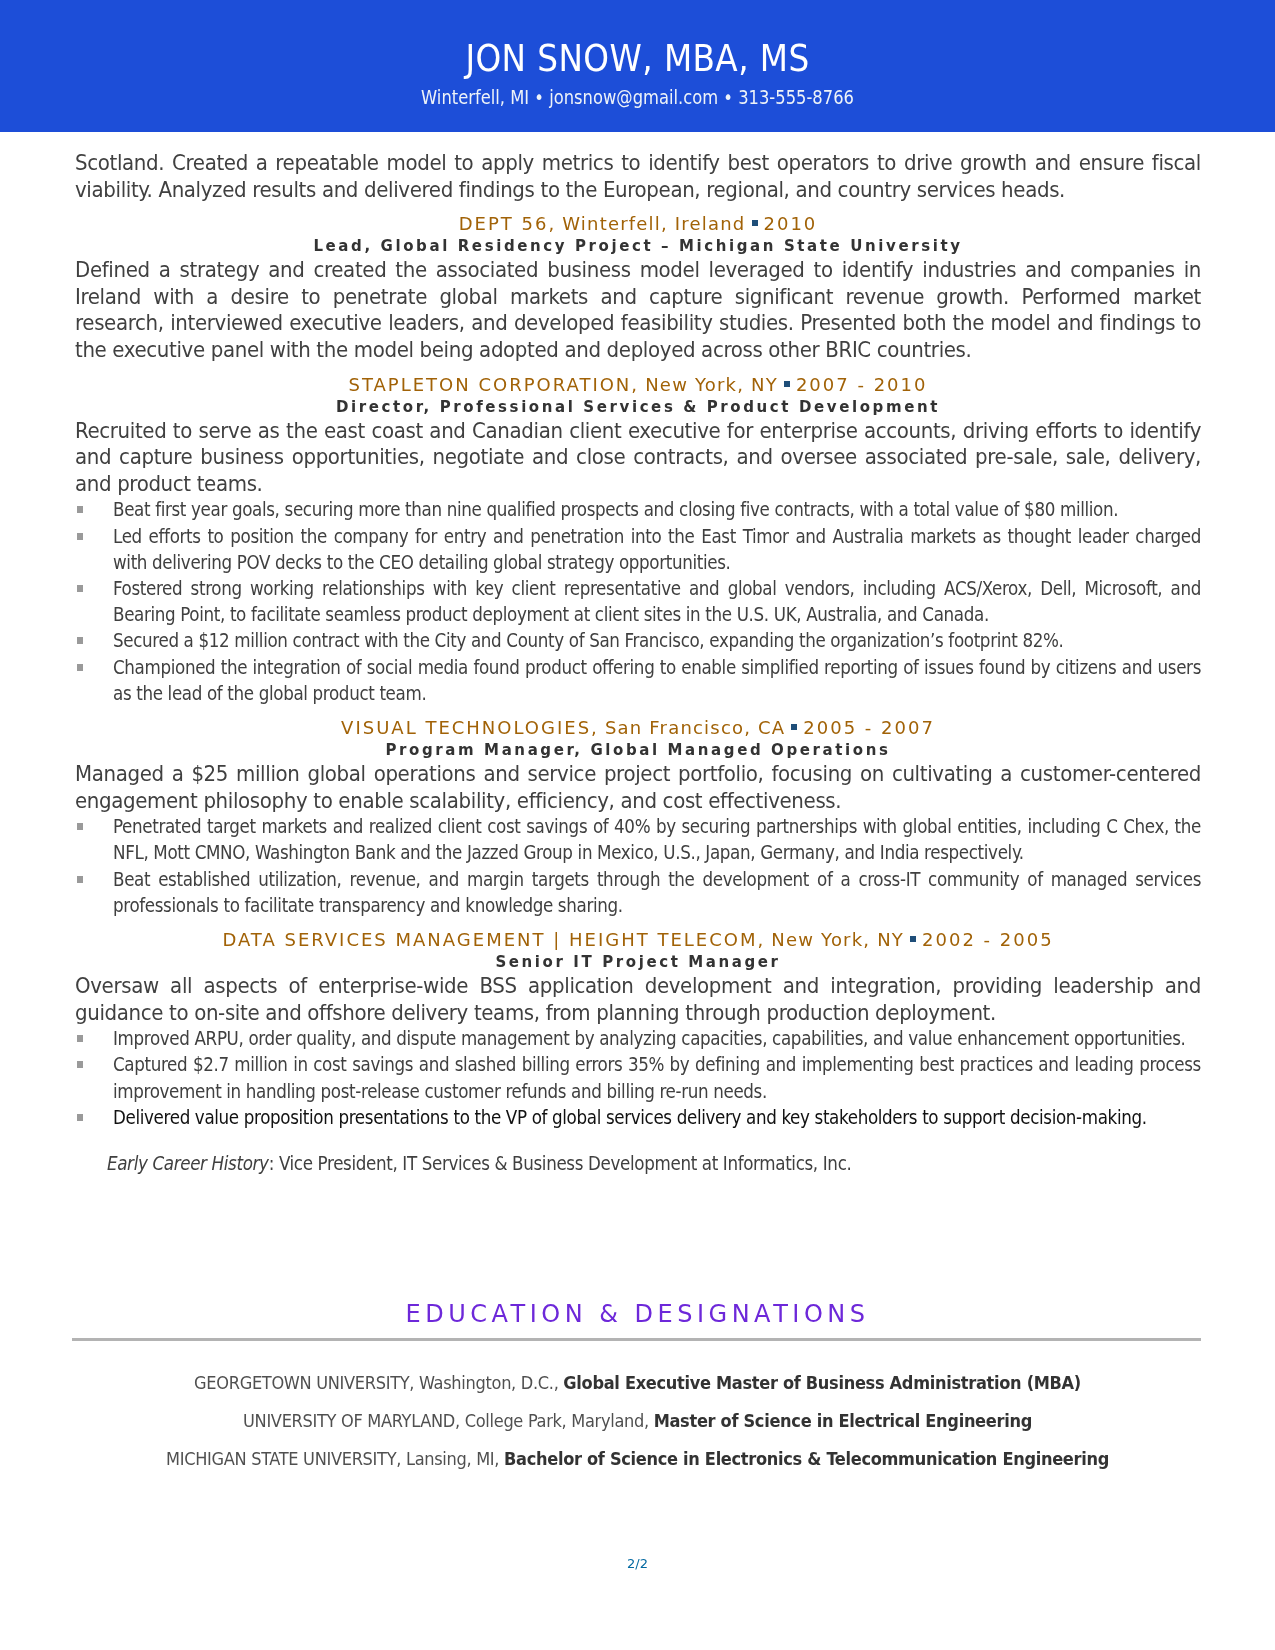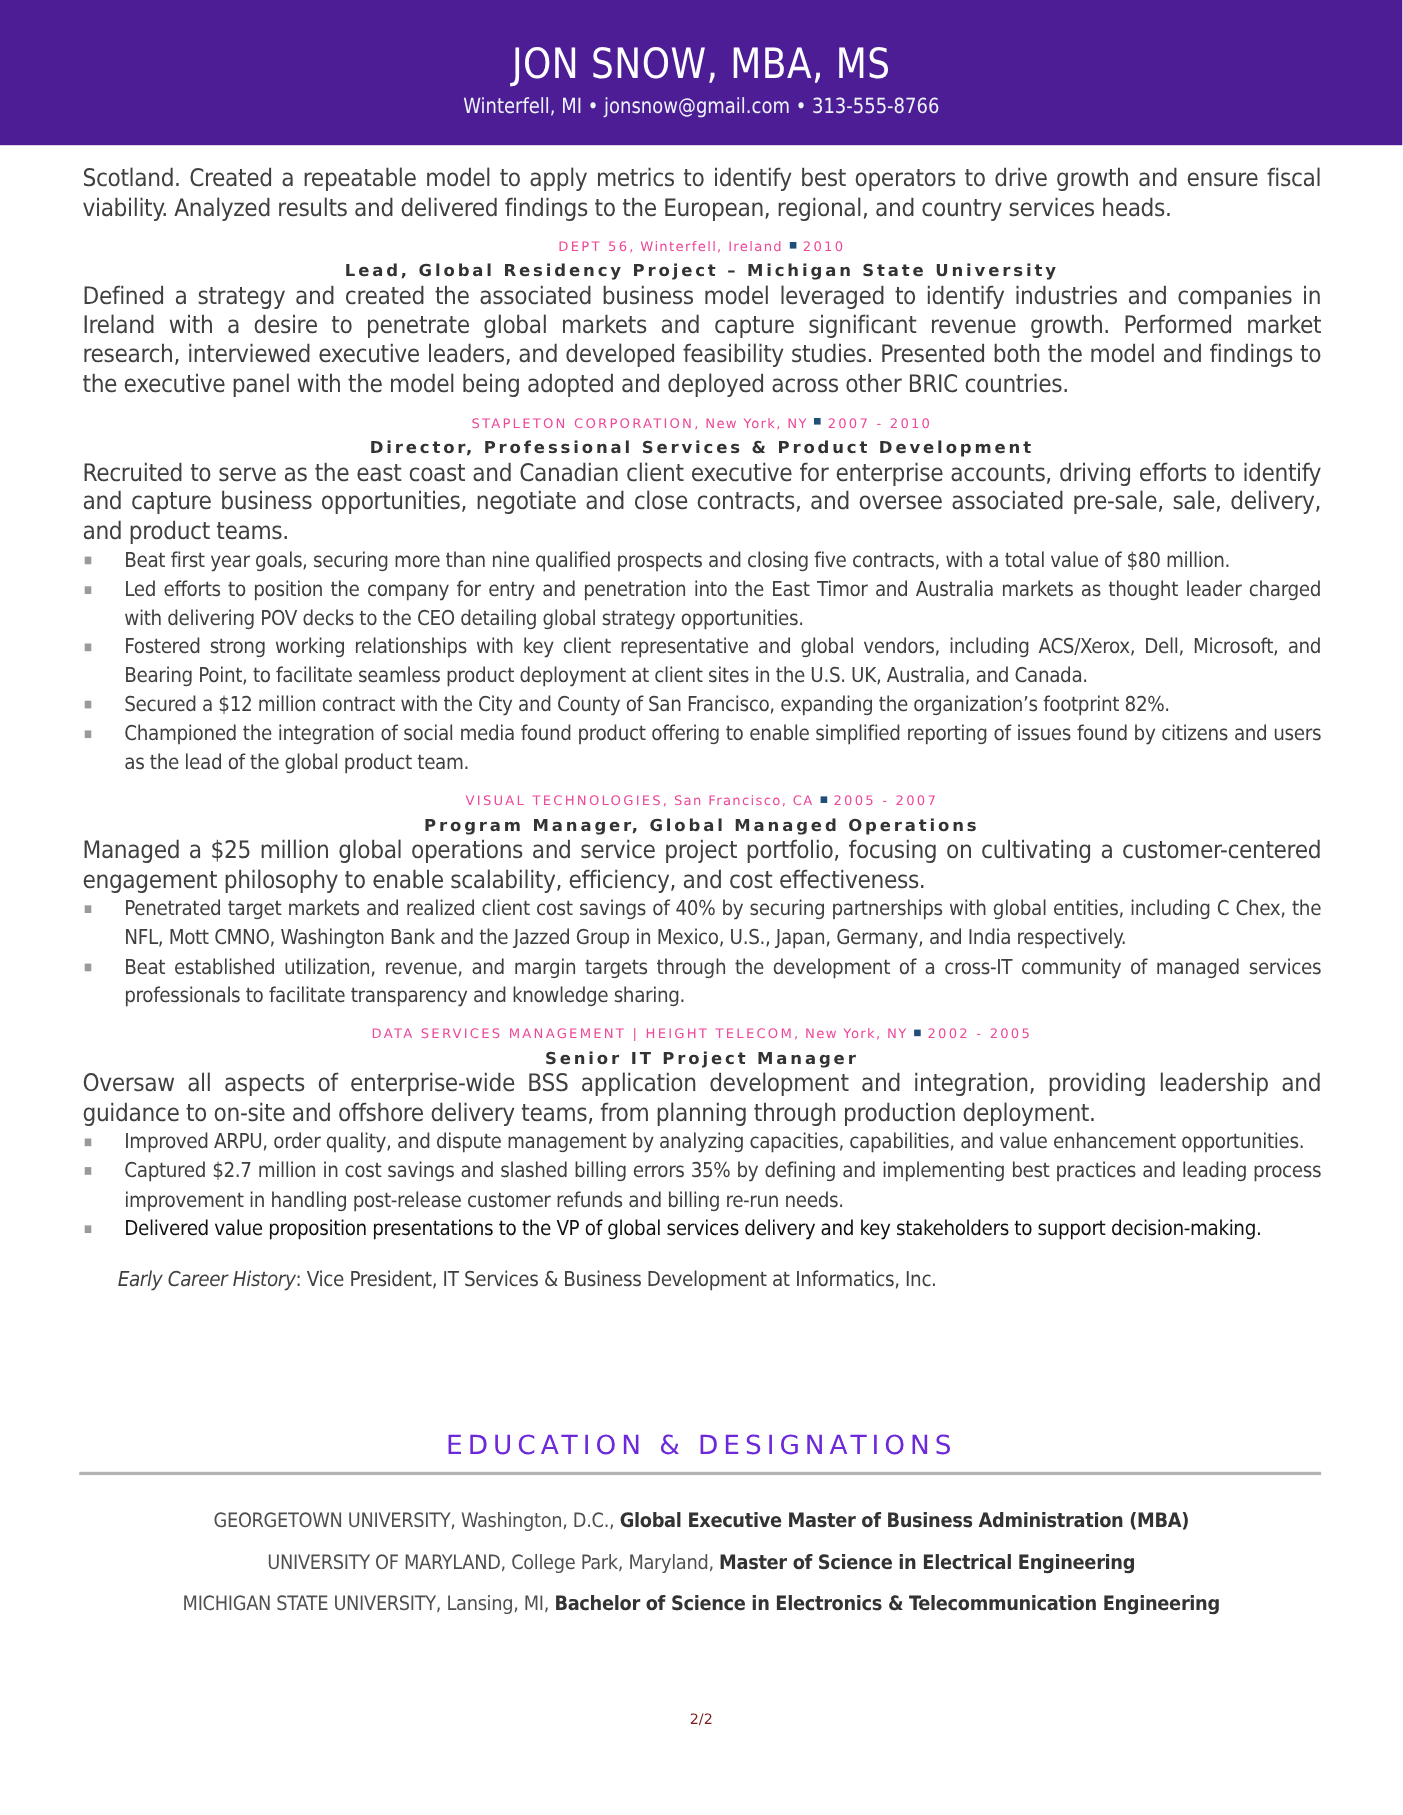--- a/index.html
+++ b/index.html
@@ -1,38 +1,38 @@
 <!DOCTYPE html>
 <html><head>
 <meta charset="utf-8">
 <style>
   html, body { margin: 0; padding: 0; background: #ffffff; }
   body { width: 1275px; height: 1650px; position: relative; overflow: hidden;
          font-family: "Liberation Sans Narrow", "Liberation Sans", sans-serif; color: #404040; }
-  .header { position: absolute; left: 0; top: 0; width: 1275px; height: 132px; background: #4c1d95; text-align: center; color: #ffffff; }
+  .header { position: absolute; left: 0; top: 0; width: 1275px; height: 132px; background: #1d4ed8; text-align: center; color: #ffffff; }
   .header .name { position: absolute; left: 0; right: 0; top: 36px; font-size: 38px; letter-spacing: 0.5px; font-family: "DejaVu Sans", sans-serif; font-weight: normal; transform: scaleX(0.86); }
   .header .contact { position: absolute; left: 0; right: 0; top: 86px; font-size: 19px; font-family: "DejaVu Sans", sans-serif; color: #eef3f8; transform: scaleX(0.86); }
   .content { position: absolute; left: 75px; width: 1126px; top: 150px; }
   p.para { margin: 0; font-size: 22px; line-height: 26.6px; text-align: justify; font-family: "DejaVu Sans Condensed", "DejaVu Sans", sans-serif; letter-spacing: -0.35px; }
   .job { text-align: center; margin-top: 8px; }
-  .job .company { font-size: 12px; line-height: 26px; letter-spacing: 2px; font-family: "DejaVu Sans", sans-serif; color: #ec4899; }
+  .job .company { font-size: 18px; line-height: 26px; letter-spacing: 2px; font-family: "DejaVu Sans", sans-serif; color: #a16207; }
   .job .company .loc { letter-spacing: 1.2px; }
   .job .company .sep { display: inline-block; width: 6px; height: 6px; background: #1f4e79; vertical-align: middle; margin: 0 6px; position: relative; top: -2px; }
   .job .title { font-size: 15px; line-height: 18px; font-weight: bold; letter-spacing: 2.6px; font-family: "DejaVu Sans", sans-serif; color: #333333; margin-bottom: 2px; }
   ul.bullets { list-style: none; margin: 0; padding: 0; }
   ul.bullets li { position: relative; padding-left: 38px; font-size: 18.6px; line-height: 26.2px; text-align: justify; font-family: "DejaVu Sans Condensed", "DejaVu Sans", sans-serif; letter-spacing: -0.35px; }
   ul.bullets li .bullet-icon { position: absolute; left: 2px; top: 9px; width: 6px; height: 7px; background: #9a9a9a; }
   .dark { color: #111111; }
   .early { margin-top: 22px; font-size: 18.6px; font-family: "DejaVu Sans Condensed", "DejaVu Sans", sans-serif; letter-spacing: -0.35px; margin-left: 32px; }
   .early em { font-style: italic; }
   .section-title { position: absolute; left: 0; right: 0; top: 1300px; text-align: center; font-size: 24px; letter-spacing: 4.5px; color: #6d28d9; font-family: "DejaVu Sans", sans-serif; }
   .section-rule { position: absolute; left: 72px; width: 1129px; top: 1338px; height: 3px; background: #b3b3b3; }
   .edu { position: absolute; left: 0; right: 0; text-align: center; font-size: 18px; font-family: "DejaVu Sans Condensed", "DejaVu Sans", sans-serif; letter-spacing: -0.3px; color: #505050; }
   .edu b { color: #333333; }
-  .page-num { position: absolute; left: 0; right: 0; top: 1556px; text-align: center; font-size: 13px; color: #7f1d1d; font-family: "DejaVu Sans", sans-serif; }
+  .page-num { position: absolute; left: 0; right: 0; top: 1556px; text-align: center; font-size: 13px; color: #0369a1; font-family: "DejaVu Sans", sans-serif; }
 </style>
 </head>
 <body>
 
 <div class="header">
   <div class="name">JON SNOW, MBA, MS</div>
   <div class="contact">
     <span>Winterfell, MI</span>
     <span>•</span>
     <span>jonsnow@gmail.com</span>

